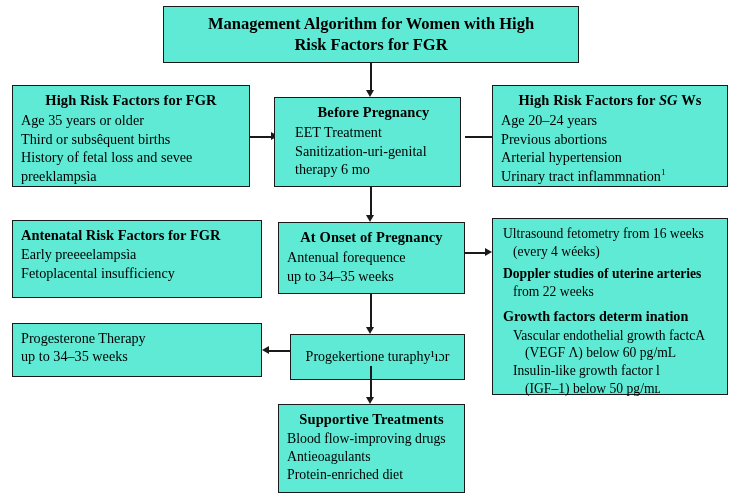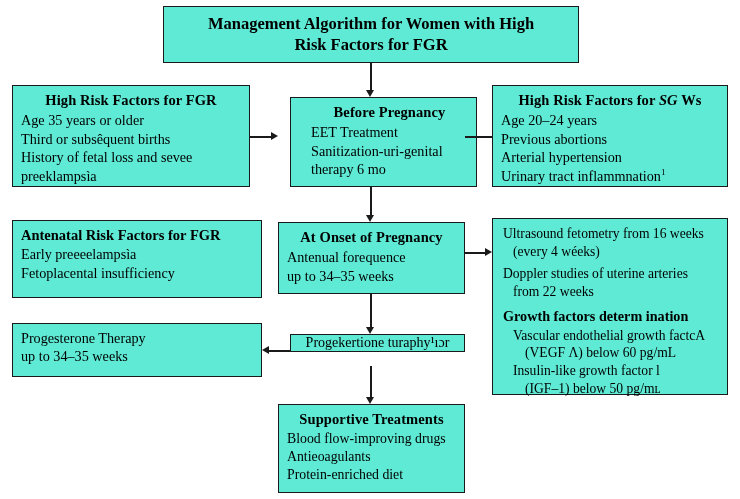--- a/index.html
+++ b/index.html
@@ -116,21 +116,21 @@
     <div class="hdr">High Risk Factors for FGR</div>
     <div class="ln">Age 35 years or older</div>
     <div class="ln">Third or subsêquent births</div>
     <div class="ln">History of fetal loss and sevee</div>
     <div class="ln">preeklampsìa</div>
   </div>
 
   <div class="conn h-line" style="left:250px; top:136px; width:23px;"></div>
   <div class="arrow arrow-right" style="left:271px; top:132px;"></div>
 
-  <div class="box" style="left:290px; top:97px; width:187px; height:90px;padding-left:20px;">
+  <div class="box" style="left:274px; top:97px; width:187px; height:90px;padding-left:20px;">
     <div class="hdr">Before Pregnancy</div>
     <div class="ln">EET Treatment</div>
     <div class="ln">Sanitization-uri-genital</div>
     <div class="ln">therapy 6 mo</div>
   </div>
 
   <div class="conn h-line" style="left:465px; top:136px; width:27px;"></div>
 
   <div class="box" style="left:492px; top:85px; width:236px; height:102px;">
     <div class="hdr"><span>High Risk Factors for </span><span class="ital">SG</span><span> Ws</span></div>
@@ -154,41 +154,41 @@
     <div class="ln">Antenual forequence</div>
     <div class="ln">up to 34–35 weeks</div>
   </div>
 
   <div class="conn h-line" style="left:465px; top:252px; width:22px;"></div>
   <div class="arrow arrow-right" style="left:485px; top:248px;"></div>
 
   <div class="box" style="left:492px; top:218px; width:236px; height:177px; padding:6px 18px 6px 10px;">
     <div class="ln" style="font-size:13.6px;">Ultrasound fetometry from 16 weeks</div>
     <div class="ln indent" style="font-size:13.6px;">(every 4 wéeks)</div>
-    <div class="ln" style="font-size:13.6px; margin-top:5px;">Doppler studies of uterine arteries</div>
+    <div class="ln" style="font-size:13.6px; margin-top:5px;font-weight:bold;">Doppler studies of uterine arteries</div>
     <div class="ln indent" style="font-size:13.6px;">from 22 weeks</div>
     <div class="hdr-left" style="margin-top:7px; font-size:14.2px;">Growth factors determ ination</div>
     <div class="ln indent" style="font-size:13.6px;">Vascular endothelial growth factcA</div>
     <div class="ln" style="font-size:13.6px; padding-left:22px;">(VEGF Λ) below 60 pg/mL</div>
     <div class="ln indent" style="font-size:13.6px;">Insulin-like growth factor l</div>
     <div class="ln" style="font-size:13.6px; padding-left:22px;">(IGF–1) below 50 pg/mʟ</div>
   </div>
 
   <div class="conn v-line" style="left:370px; top:294px; height:36px;"></div>
   <div class="arrow arrow-down" style="left:366px; top:327px;"></div>
 
   <div class="box" style="left:12px; top:323px; width:250px; height:54px;">
     <div class="ln">Progesterone Therapy</div>
     <div class="ln">up to 34–35 weeks</div>
   </div>
 
   <div class="conn h-line" style="left:268px; top:350px; width:22px;"></div>
   <div class="arrow arrow-left" style="left:262px; top:346px;"></div>
 
-  <div class="box" style="left:290px; top:334px; width:175px; height:18px; display:flex; align-items:center; justify-content:center; padding:2px 6px;">
+  <div class="box" style="left:290px; top:334px; width:175px; height:46px; display:flex; align-items:center; justify-content:center; padding:2px 6px;">
     <div class="ln ctr" style="font-size:14px;">Progekertione turaphy¹ıɔr</div>
   </div>
 
   <div class="conn v-line" style="left:370px; top:366px; height:34px;"></div>
   <div class="arrow arrow-down" style="left:366px; top:397px;"></div>
 
   <div class="box" style="left:278px; top:404px; width:187px; height:89px;">
     <div class="hdr">Supportive Treatments</div>
     <div class="ln" style="font-size:13.8px;">Blood flow-improving drugs</div>
     <div class="ln" style="font-size:13.8px;">Antieoagulants</div>

